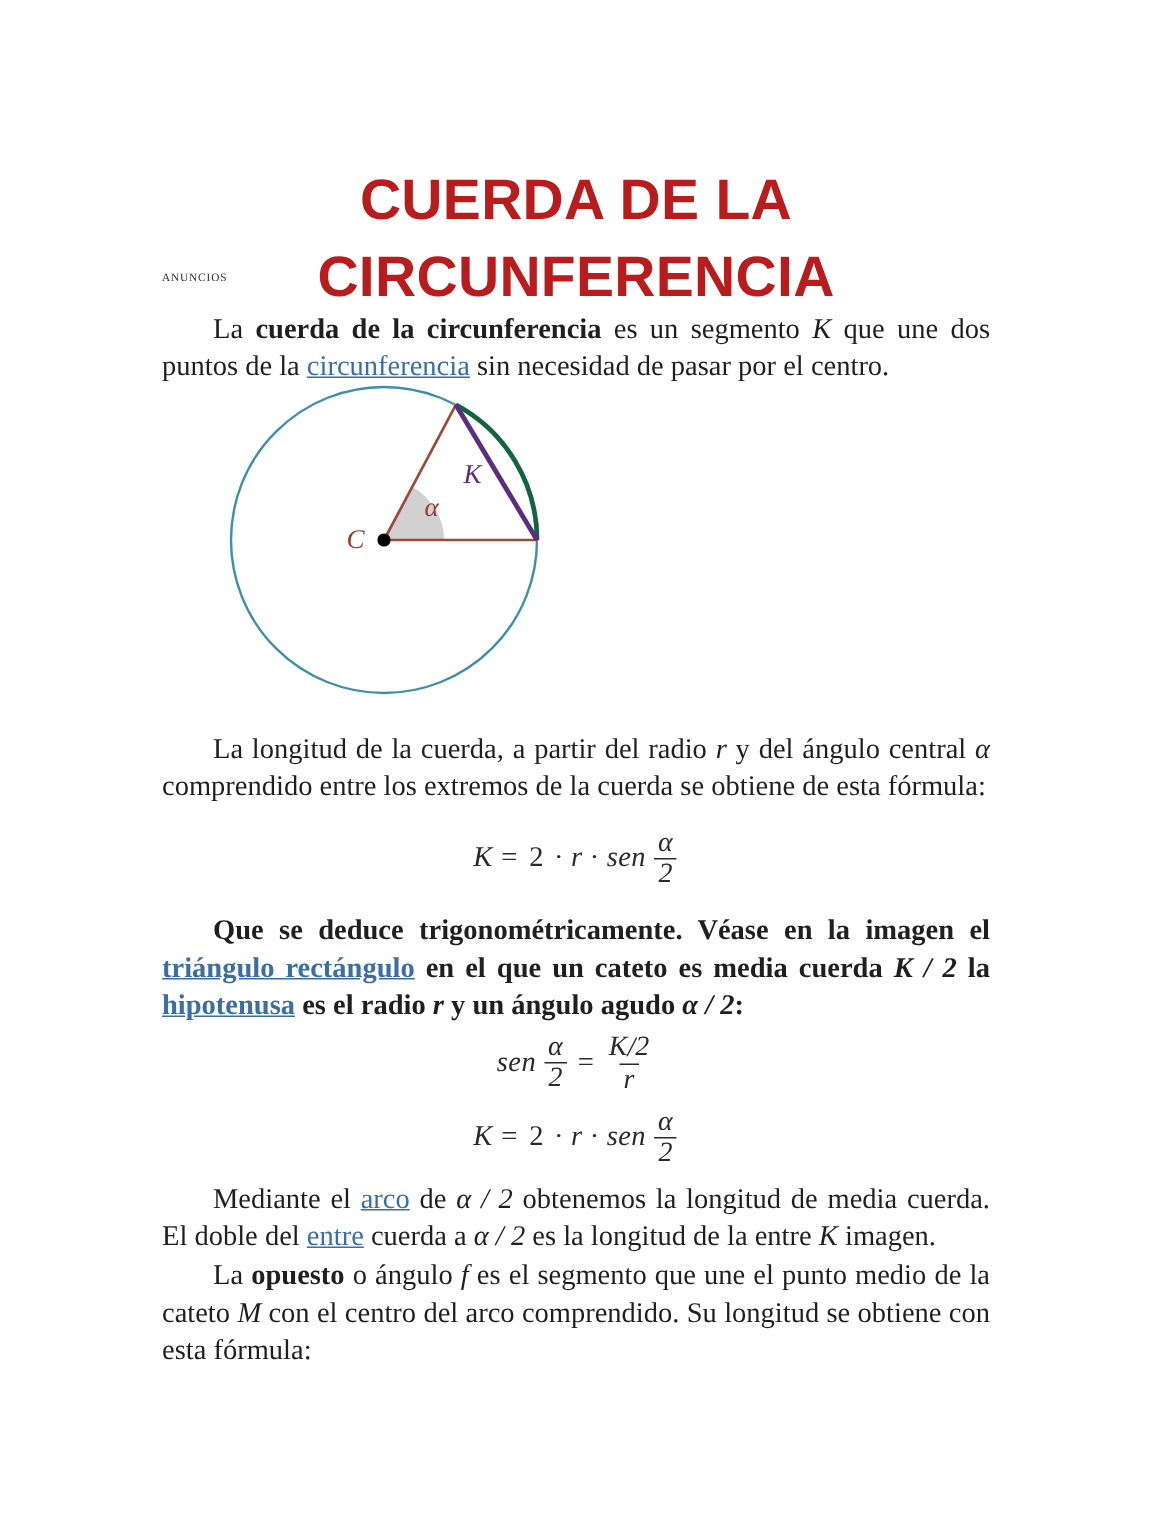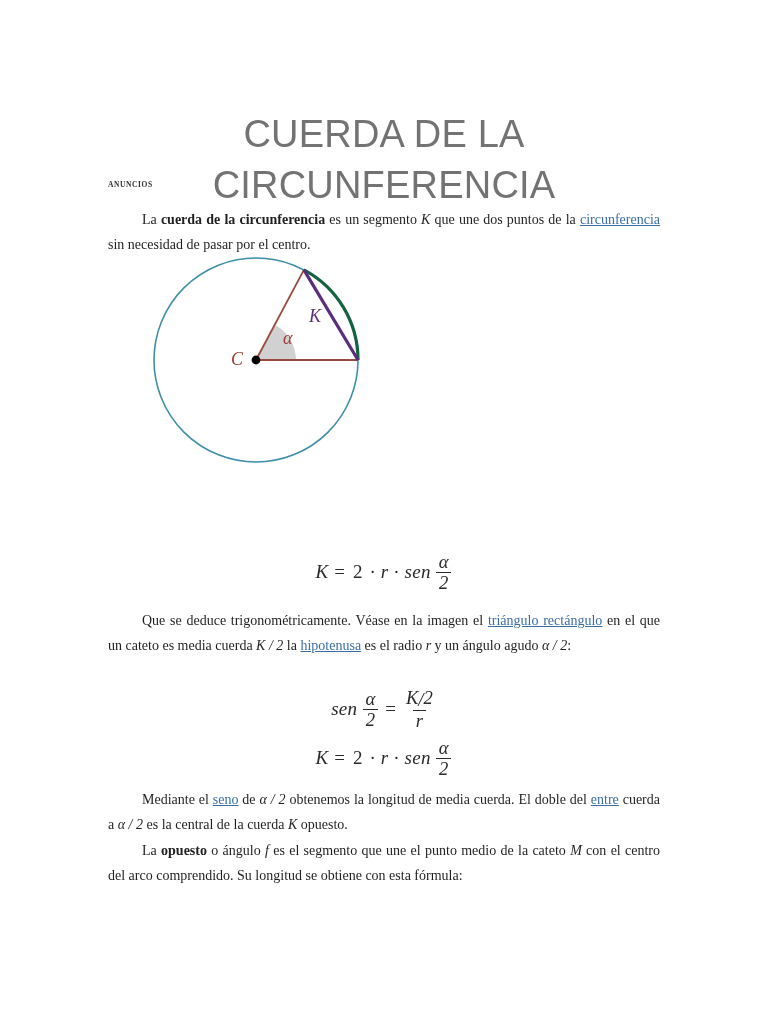--- a/index.html
+++ b/index.html
@@ -29,63 +29,63 @@
   .doc-title {
     position: absolute;
     left: 100px;
     top: 84px;
     width: 568px;
     text-align: center;
     font-family: "Liberation Sans", "DejaVu Sans", sans-serif;
     font-size: 38px;
     line-height: 1.34;
     letter-spacing: 0.2px;
-    color: #737373;
-    font-weight: 400;
+    color: #b91c1c;
+    font-weight: 700;
   }
   .doc-title .line2 { display: block; }
 
   
   .ads-label {
     position: absolute;
     left: 108px;
     top: 180px;
     font-family: "Liberation Serif", "DejaVu Serif", serif;
     font-size: 7.5px;
-    font-weight: 700;
+    font-weight: 400;
     letter-spacing: 0.6px;
     color: #30302e;
   }
 
   
   .body-block {
     position: absolute;
     left: 108px;
     width: 552px;
-    font-size: 14px;
+    font-size: 19px;
     line-height: 25px;
     text-align: justify;
     text-justify: inter-word;
     color: #1f1f1f;
   }
   .body-block p { margin: 0; }
   .indent { text-indent: 34px; }
   .lnk {
     color: #3a6ea5;
     text-decoration: underline;
   }
   .b { font-weight: 700; }
   .mvar {
     font-family: "Liberation Serif", "DejaVu Serif", serif;
     font-style: italic;
   }
 
   #para-intro  { top: 207px; }
   #para-length { top: 487px; }
-  #para-deduce { top: 608px; }
+  #para-deduce { top: 608px; font-weight: bold; }
   #para-seno   { top: 787px; }
   #para-flecha { top: 838px; }
 
   
   .figure {
     position: absolute;
     left: 130px;
     top: 255px;
     width: 262px;
     height: 232px;
@@ -166,20 +166,25 @@
       <line x1="173.9" y1="14.9" x2="228" y2="105" stroke="#5b2d7e" stroke-width="3.2"></line>
 
       <circle cx="126" cy="105" r="4.4" fill="#000000"></circle>
     </svg>
 
     <div style="position:absolute;left:101px;top:94px;font-family:'Liberation Serif',serif;font-style:italic;font-size:18px;color:#9a3b33;">C</div>
     <div style="position:absolute;left:153px;top:73px;font-family:'Liberation Serif',serif;font-style:italic;font-size:18px;color:#9a3b33;">α</div>
     <div style="position:absolute;left:179px;top:51px;font-family:'Liberation Serif',serif;font-style:italic;font-size:18px;color:#5b2d7e;">K</div>
   </div>
 
+  <div class="body-block" id="para-length">
+    <p class="indent">
+      <span>La longitud de la cuerda, a partir del radio </span><span class="mvar">r</span><span> y del ángulo central </span><span class="mvar">α</span><span> comprendido entre los extremos de la cuerda se obtiene de esta fórmula:</span>
+    </p>
+  </div>
 
   <div class="formula" id="formula-1">
     <span class="eqrow">
       <span class="mvar">K</span>
       <span class="op">=</span>
       <span class="op">2</span>
       <span class="dot">·</span>
       <span class="mvar">r</span>
       <span class="dot">·</span>
       <span class="sen">sen</span>
@@ -224,21 +229,21 @@
       <span class="sen">sen</span>
       <span class="frac">
         <span class="num">α</span>
         <span class="den">2</span>
       </span>
     </span>
   </div>
 
   <div class="body-block" id="para-seno">
     <p class="indent">
-      <span>Mediante el </span><a class="lnk" href="#">seno</a><span> de </span><span class="mvar">α / 2</span><span> obtenemos la longitud de media cuerda. El doble del </span><a class="lnk" href="#">entre</a><span> cuerda a </span><span class="mvar">α / 2</span><span> es la central de la cuerda </span><span class="mvar">K</span><span> opuesto.</span>
+      <span>Mediante el </span><a class="lnk" href="#">arco</a><span> de </span><span class="mvar">α / 2</span><span> obtenemos la longitud de media cuerda. El doble del </span><a class="lnk" href="#">entre</a><span> cuerda a </span><span class="mvar">α / 2</span><span> es la longitud de la entre </span><span class="mvar">K</span><span> imagen.</span>
     </p>
   </div>
 
   <div class="body-block" id="para-flecha">
     <p class="indent">
       <span>La </span><span class="b">opuesto</span><span> o ángulo </span><span class="mvar">f</span><span> es el segmento que une el punto medio de la cateto </span><span class="mvar">M</span><span> con el centro del arco comprendido. Su longitud se obtiene con esta fórmula:</span>
     </p>
   </div>
 
 </div>

